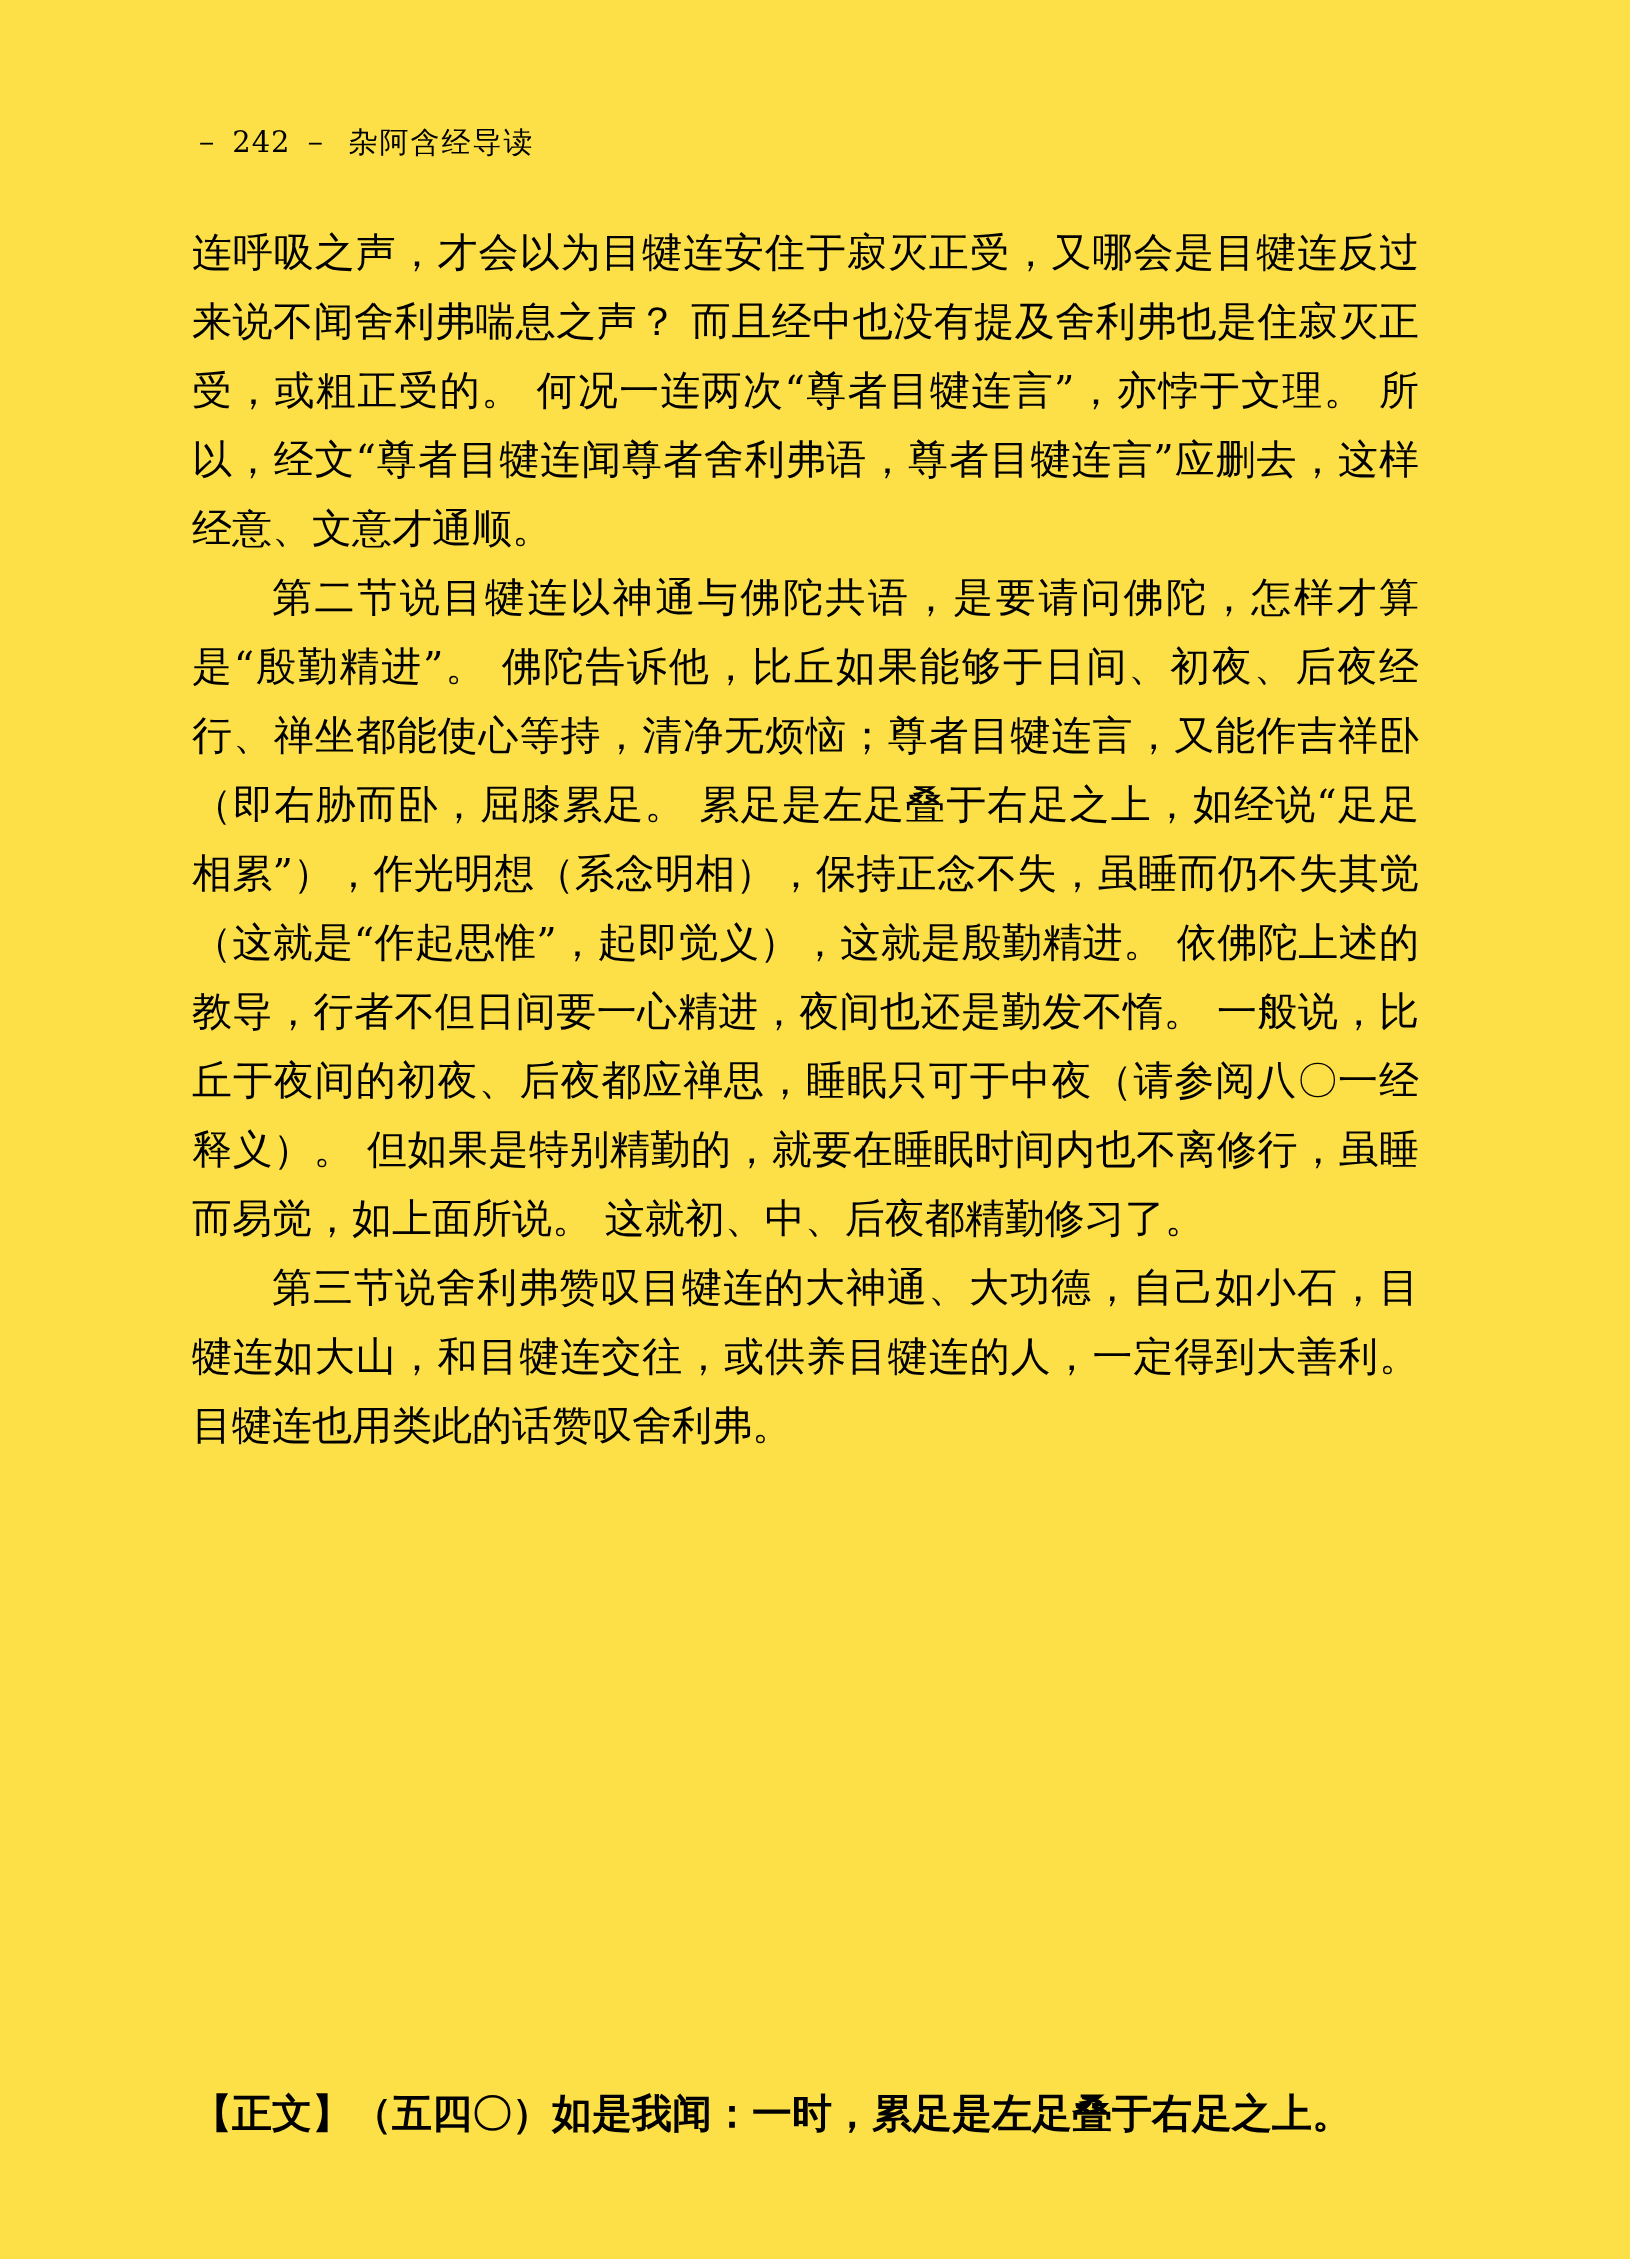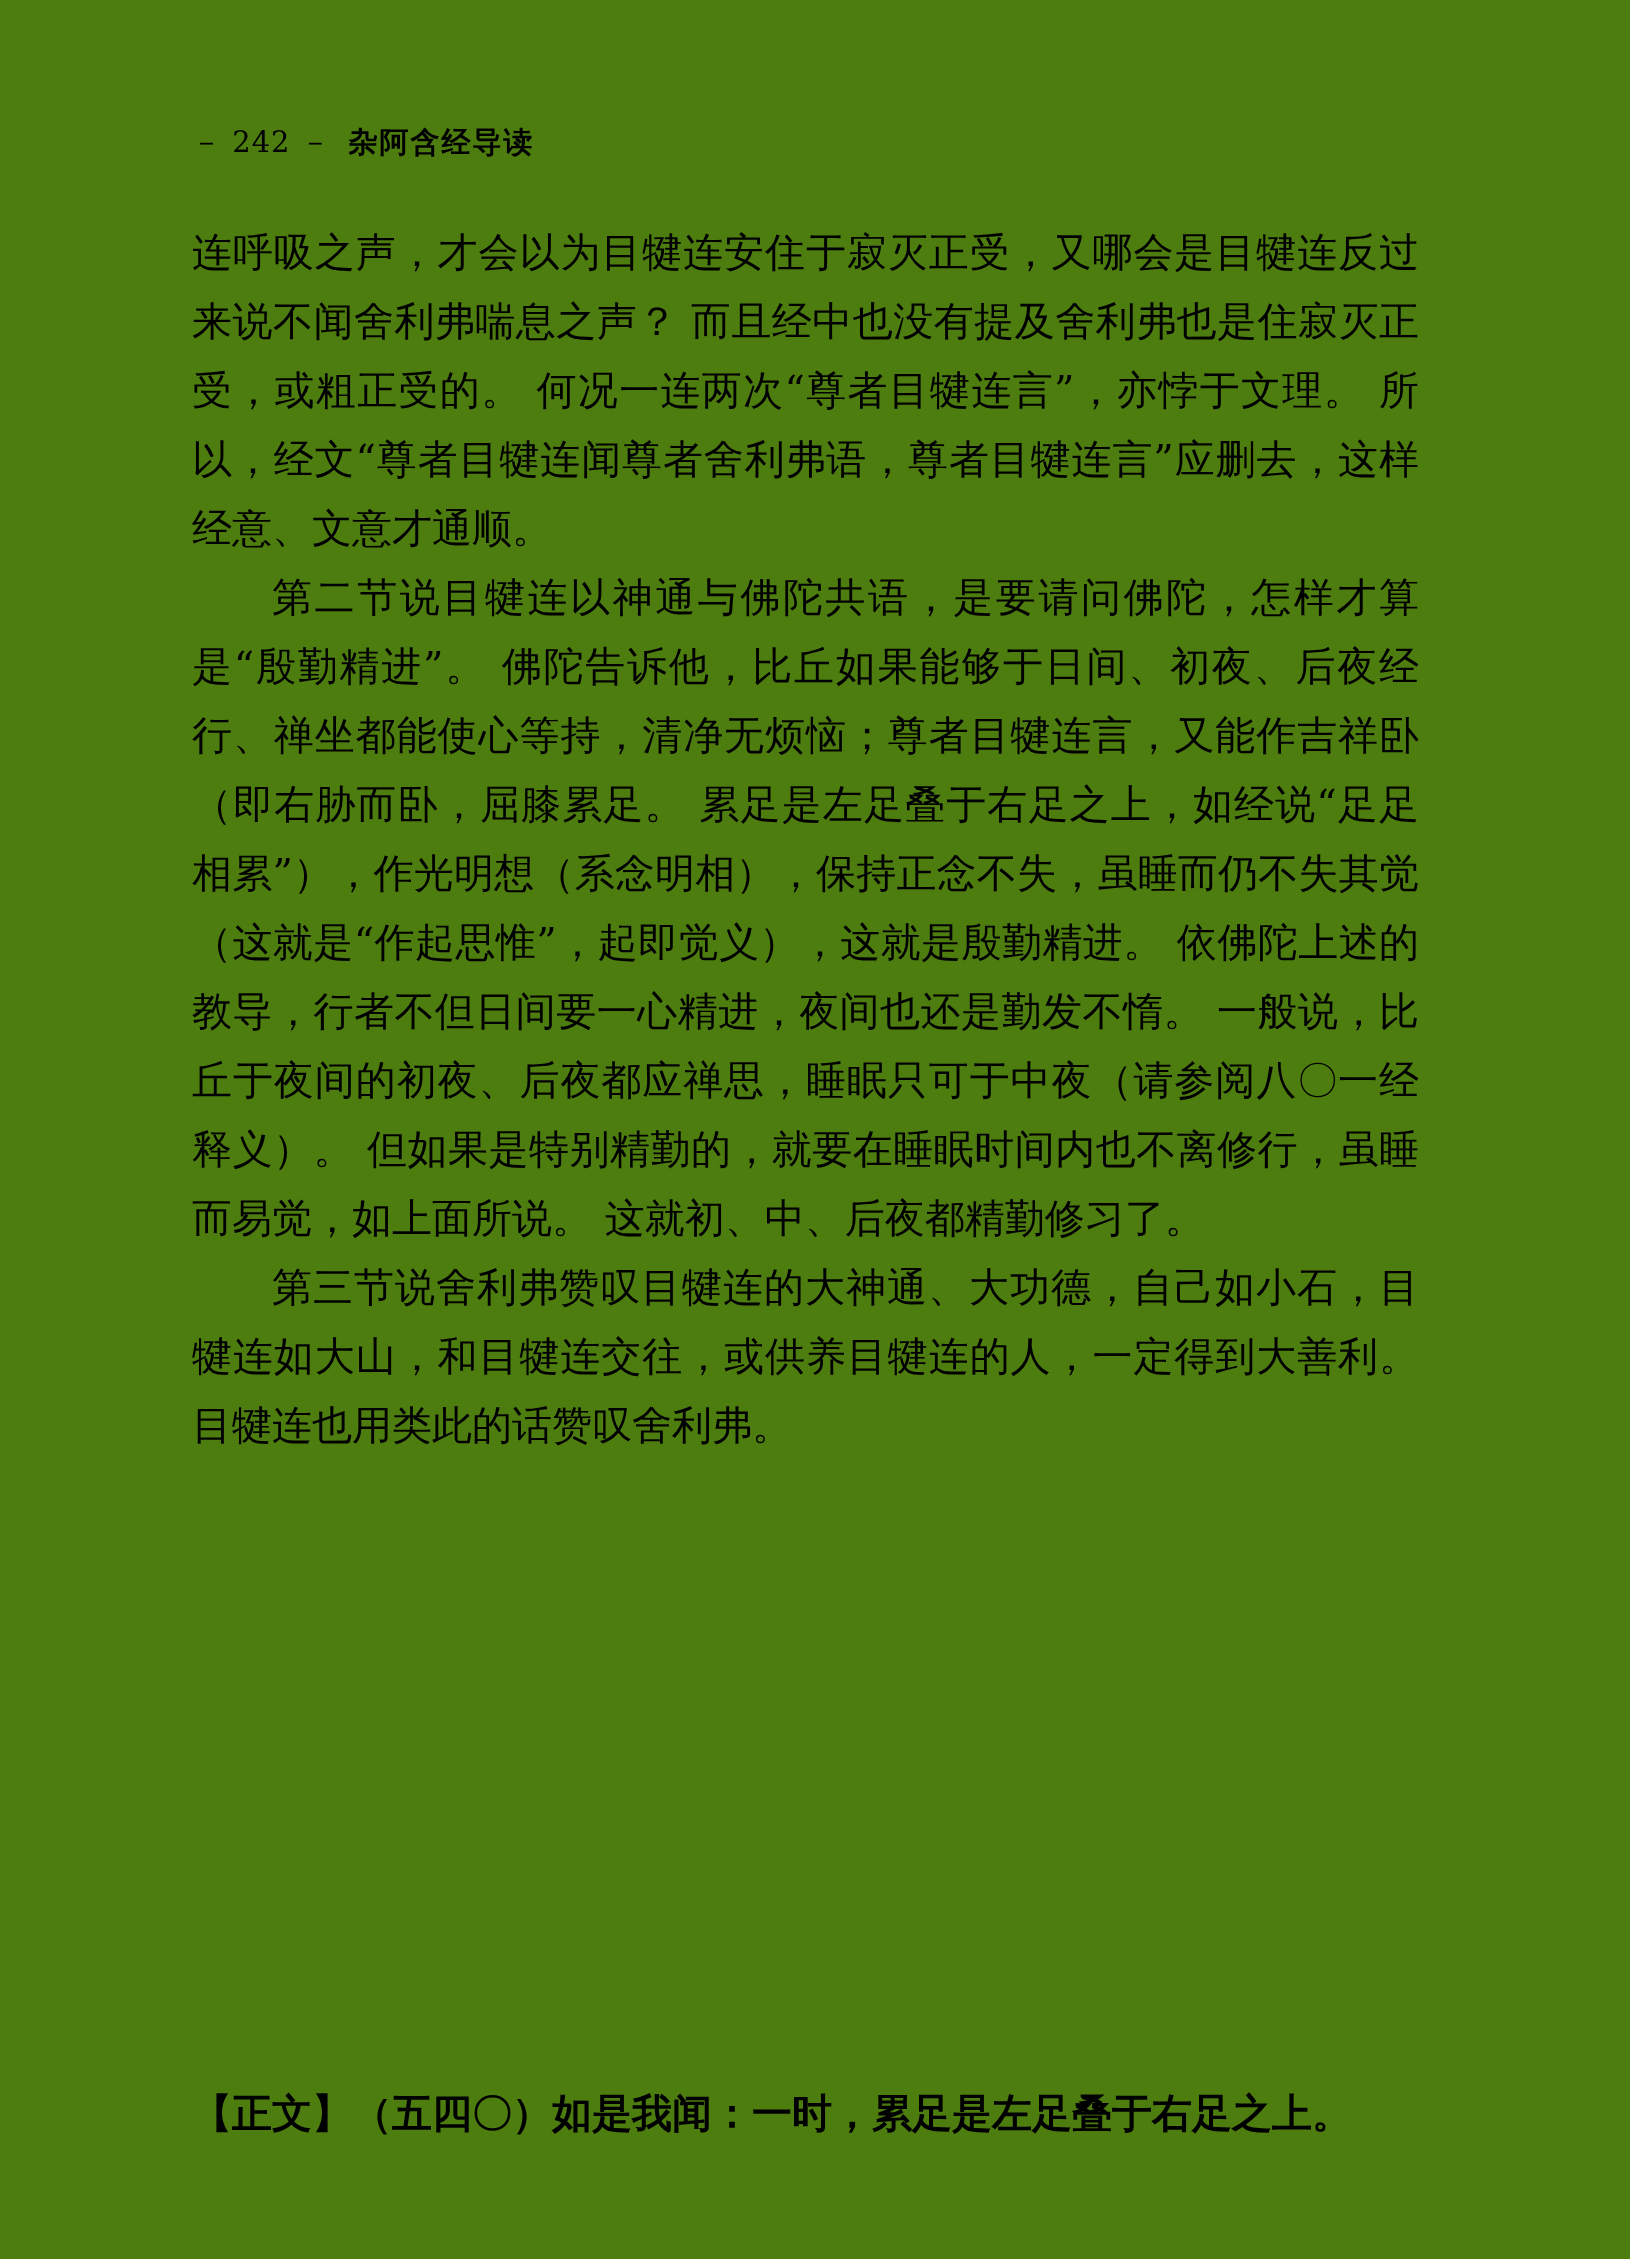--- a/index.html
+++ b/index.html
@@ -4,21 +4,21 @@
 <style>
   html, body {
     margin: 0;
     padding: 0;
     background: #ffffff;
   }
   .page {
     position: relative;
     width: 1631px;
     height: 2259px;
-    background: #4d7c0f;
+    background: #fde047;
     font-family: "DejaVu Serif", "Liberation Serif", serif;
     color: #000000;
     overflow: hidden;
   }
   
   .header {
     position: absolute;
     left: 192px;
     top: 123px;
     width: 1274px;
@@ -28,21 +28,21 @@
     gap: 17.6px;
     white-space: nowrap;
   }
   .header .folio {
     font-size: 29px;
     letter-spacing: 1px;
     font-family: "DejaVu Serif", "Liberation Serif", serif;
   }
   .header .book-title {
     font-size: 29px;
-    font-weight: bold;
+    font-weight: normal;
     letter-spacing: 2px;
     font-family: "DejaVu Sans", "Liberation Sans", sans-serif;
     text-align: center;
   }
 
   
   .body-block {
     position: absolute;
     left: 192px;
     top: 218px;

